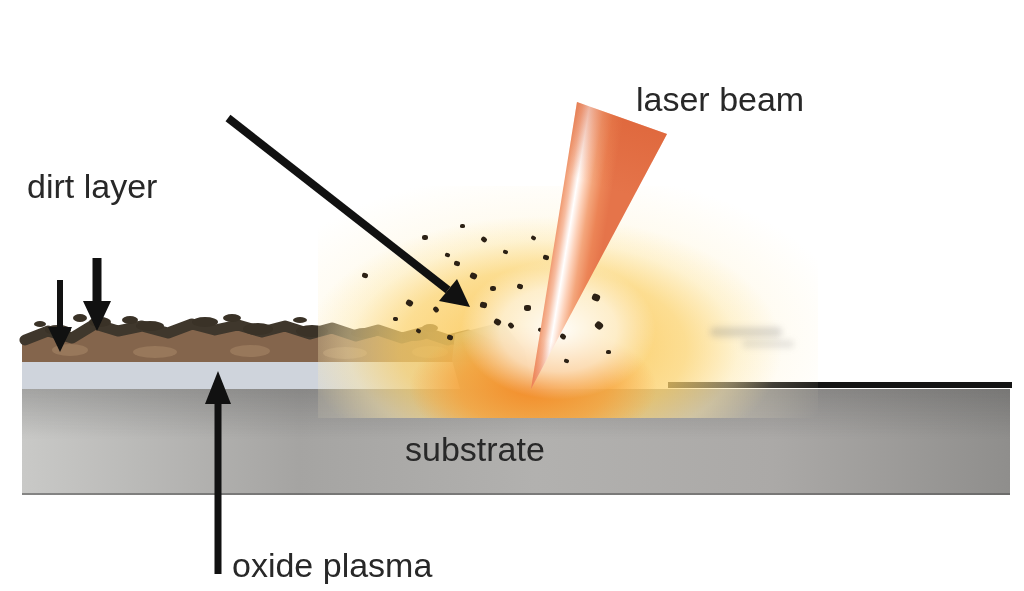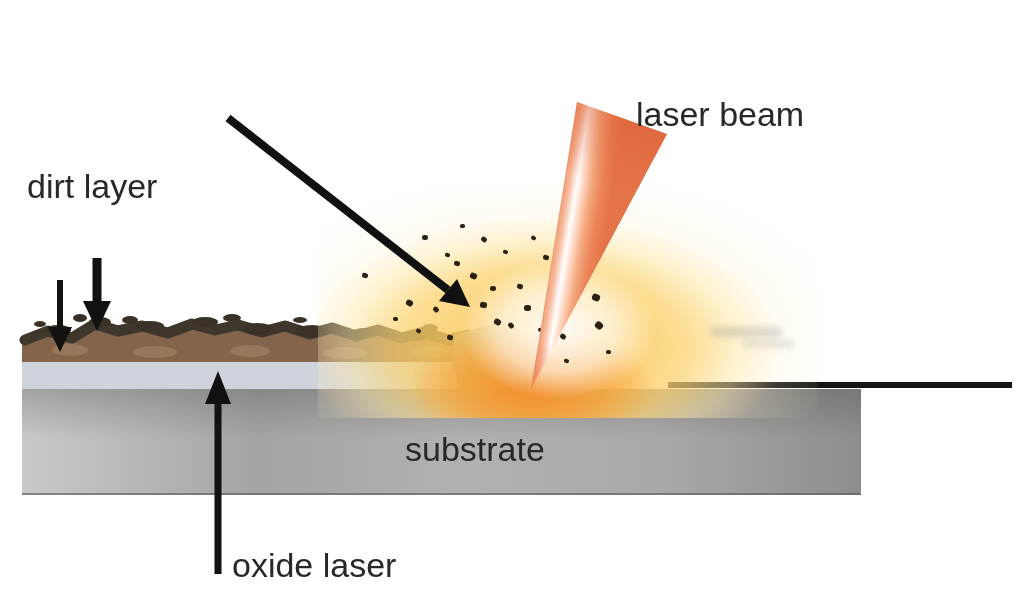--- a/index.html
+++ b/index.html
@@ -5,21 +5,21 @@
   html,body{margin:0;padding:0;background:#ffffff;}
   .stage{
     position:relative;width:1024px;height:591px;background:#ffffff;overflow:hidden;
     font-family:"Liberation Sans", sans-serif;
   }
   .label{
     position:absolute;font-size:34px;line-height:45px;color:#282828;white-space:nowrap;
   }
   
   .substrate{
-    position:absolute;left:22px;top:389px;width:839px;height:104px;
+    position:absolute;left:22px;top:389px;width:988px;height:104px;
     background:
       linear-gradient(to bottom, rgba(45,45,45,0.24) 0%, rgba(45,45,45,0.0) 48%),
       linear-gradient(to right, #c9c9c7 0%, #a5a4a2 28%, #b2b1af 52%, #aba9a7 76%, #8f8e8c 100%);
     border-bottom:2px solid rgba(95,95,95,0.45);
   }
   .clean-line{
     position:absolute;left:668px;top:382px;width:344px;height:6px;background:#141414;
   }
   .layers-svg,.overlay-svg{
     position:absolute;left:0;top:0;width:1024px;height:591px;pointer-events:none;
@@ -162,17 +162,17 @@
       <line x1="97" y1="258" x2="97" y2="305" stroke-width="9"></line>
       <polygon points="83,301 111,301 97,331" stroke="none"></polygon>
     </g>
 
     <g fill="#111111" stroke="#111111">
       <line x1="218" y1="574" x2="218" y2="400" stroke-width="7"></line>
       <polygon points="205,404 231,404 218,371" stroke="none"></polygon>
     </g>
   </svg>
 
-  <div class="label" style="left:636px;top:92px;">laser beam</div>
+  <div class="label" style="left:636px;top:77px;">laser beam</div>
   <div class="label" style="left:27px;top:164px;">dirt layer</div>
-  <div class="label" style="left:232px;top:543px;">oxide laser</div>
+  <div class="label" style="left:232px;top:543px;">oxide plasma</div>
 
 </div>
 
 </body></html>

